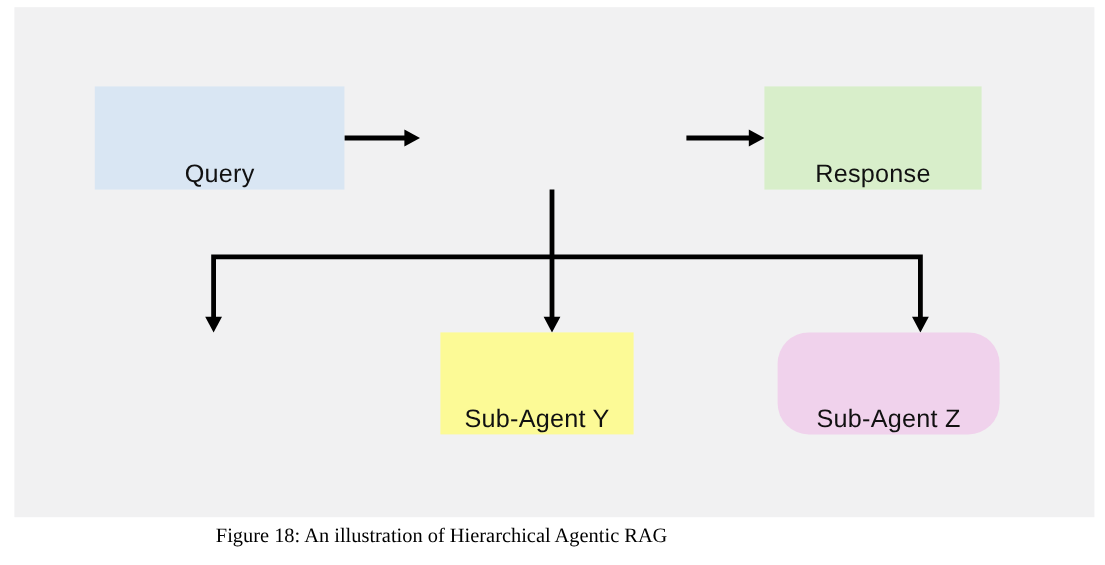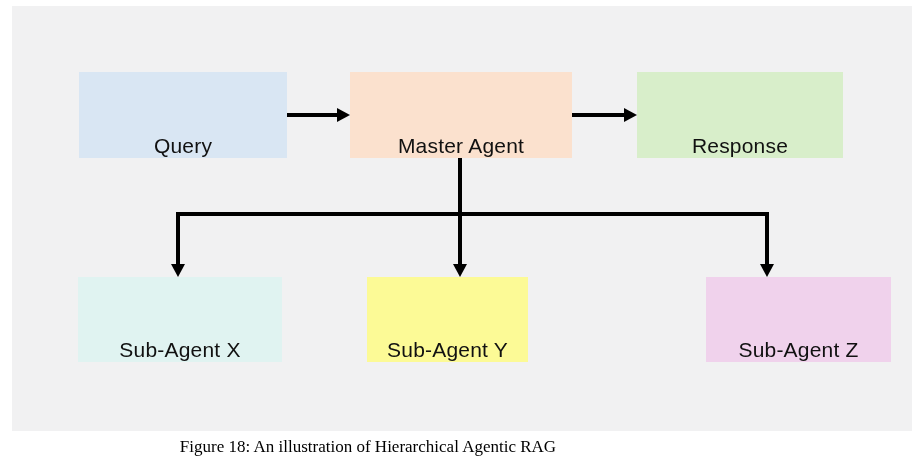--- a/index.html
+++ b/index.html
@@ -34,24 +34,24 @@
     display: flex;
     align-items: flex-end;
     justify-content: center;
     font-size: 21px;
     color: #111111;
     letter-spacing: 0.2px;
     white-space: nowrap;
   }
   .node-query      { left: 67px;  top: 66px;  width: 208px; height: 86px; }
   .node-master     { left: 338px; top: 66px;  width: 222px; height: 86px; }
-  .node-response   { left: 625px; top: 66px;  width: 206px; height: 86px; }
+  .node-response   { left: 625px; top: 66px;  width: 181px; height: 86px; }
   .node-sub-x      { left: 66px;  top: 271px; width: 204px; height: 85px; }
   .node-sub-y      { left: 355px; top: 271px; width: 161px; height: 85px; }
-  .node-sub-z      { left: 694px; top: 271px; width: 185px; height: 85px; }
+  .node-sub-z      { left: 636px; top: 271px; width: 185px; height: 85px; border-radius: 26px; }
   .caption {
     position: absolute;
     left: 0;
     top: 437px;
     width: 736px;
     text-align: center;
     font-family: "Liberation Serif", serif;
     font-size: 17px;
     color: #000000;
   }
@@ -76,31 +76,25 @@
 
       <path d="M166 260 L166 208 L755 208 L755 260" stroke-width="4" fill="none" stroke-linejoin="miter" stroke="#000000"></path>
       <polygon points="166,271 159,258 173,258" fill="#000000"></polygon>
       <polygon points="755,271 748,258 762,258" fill="#000000"></polygon>
     </svg>
 
     <div class="node node-query" style="background: rgb(217, 230, 243);">
       <span>Query</span>
     </div>
 
-    <div class="node node-master" style="background: rgb(251, 225, 206);">
-      <span>Master Agent</span>
-    </div>
 
     <div class="node node-response" style="background: rgb(216, 238, 202);">
       <span>Response</span>
     </div>
 
-    <div class="node node-sub-x" style="background: rgb(224, 243, 241);">
-      <span>Sub-Agent X</span>
-    </div>
 
     <div class="node node-sub-y" style="background: rgb(252, 250, 150);">
       <span>Sub-Agent Y</span>
     </div>
 
     <div class="node node-sub-z" style="background: rgb(240, 210, 236);">
       <span>Sub-Agent Z</span>
     </div>
 
   </div>

